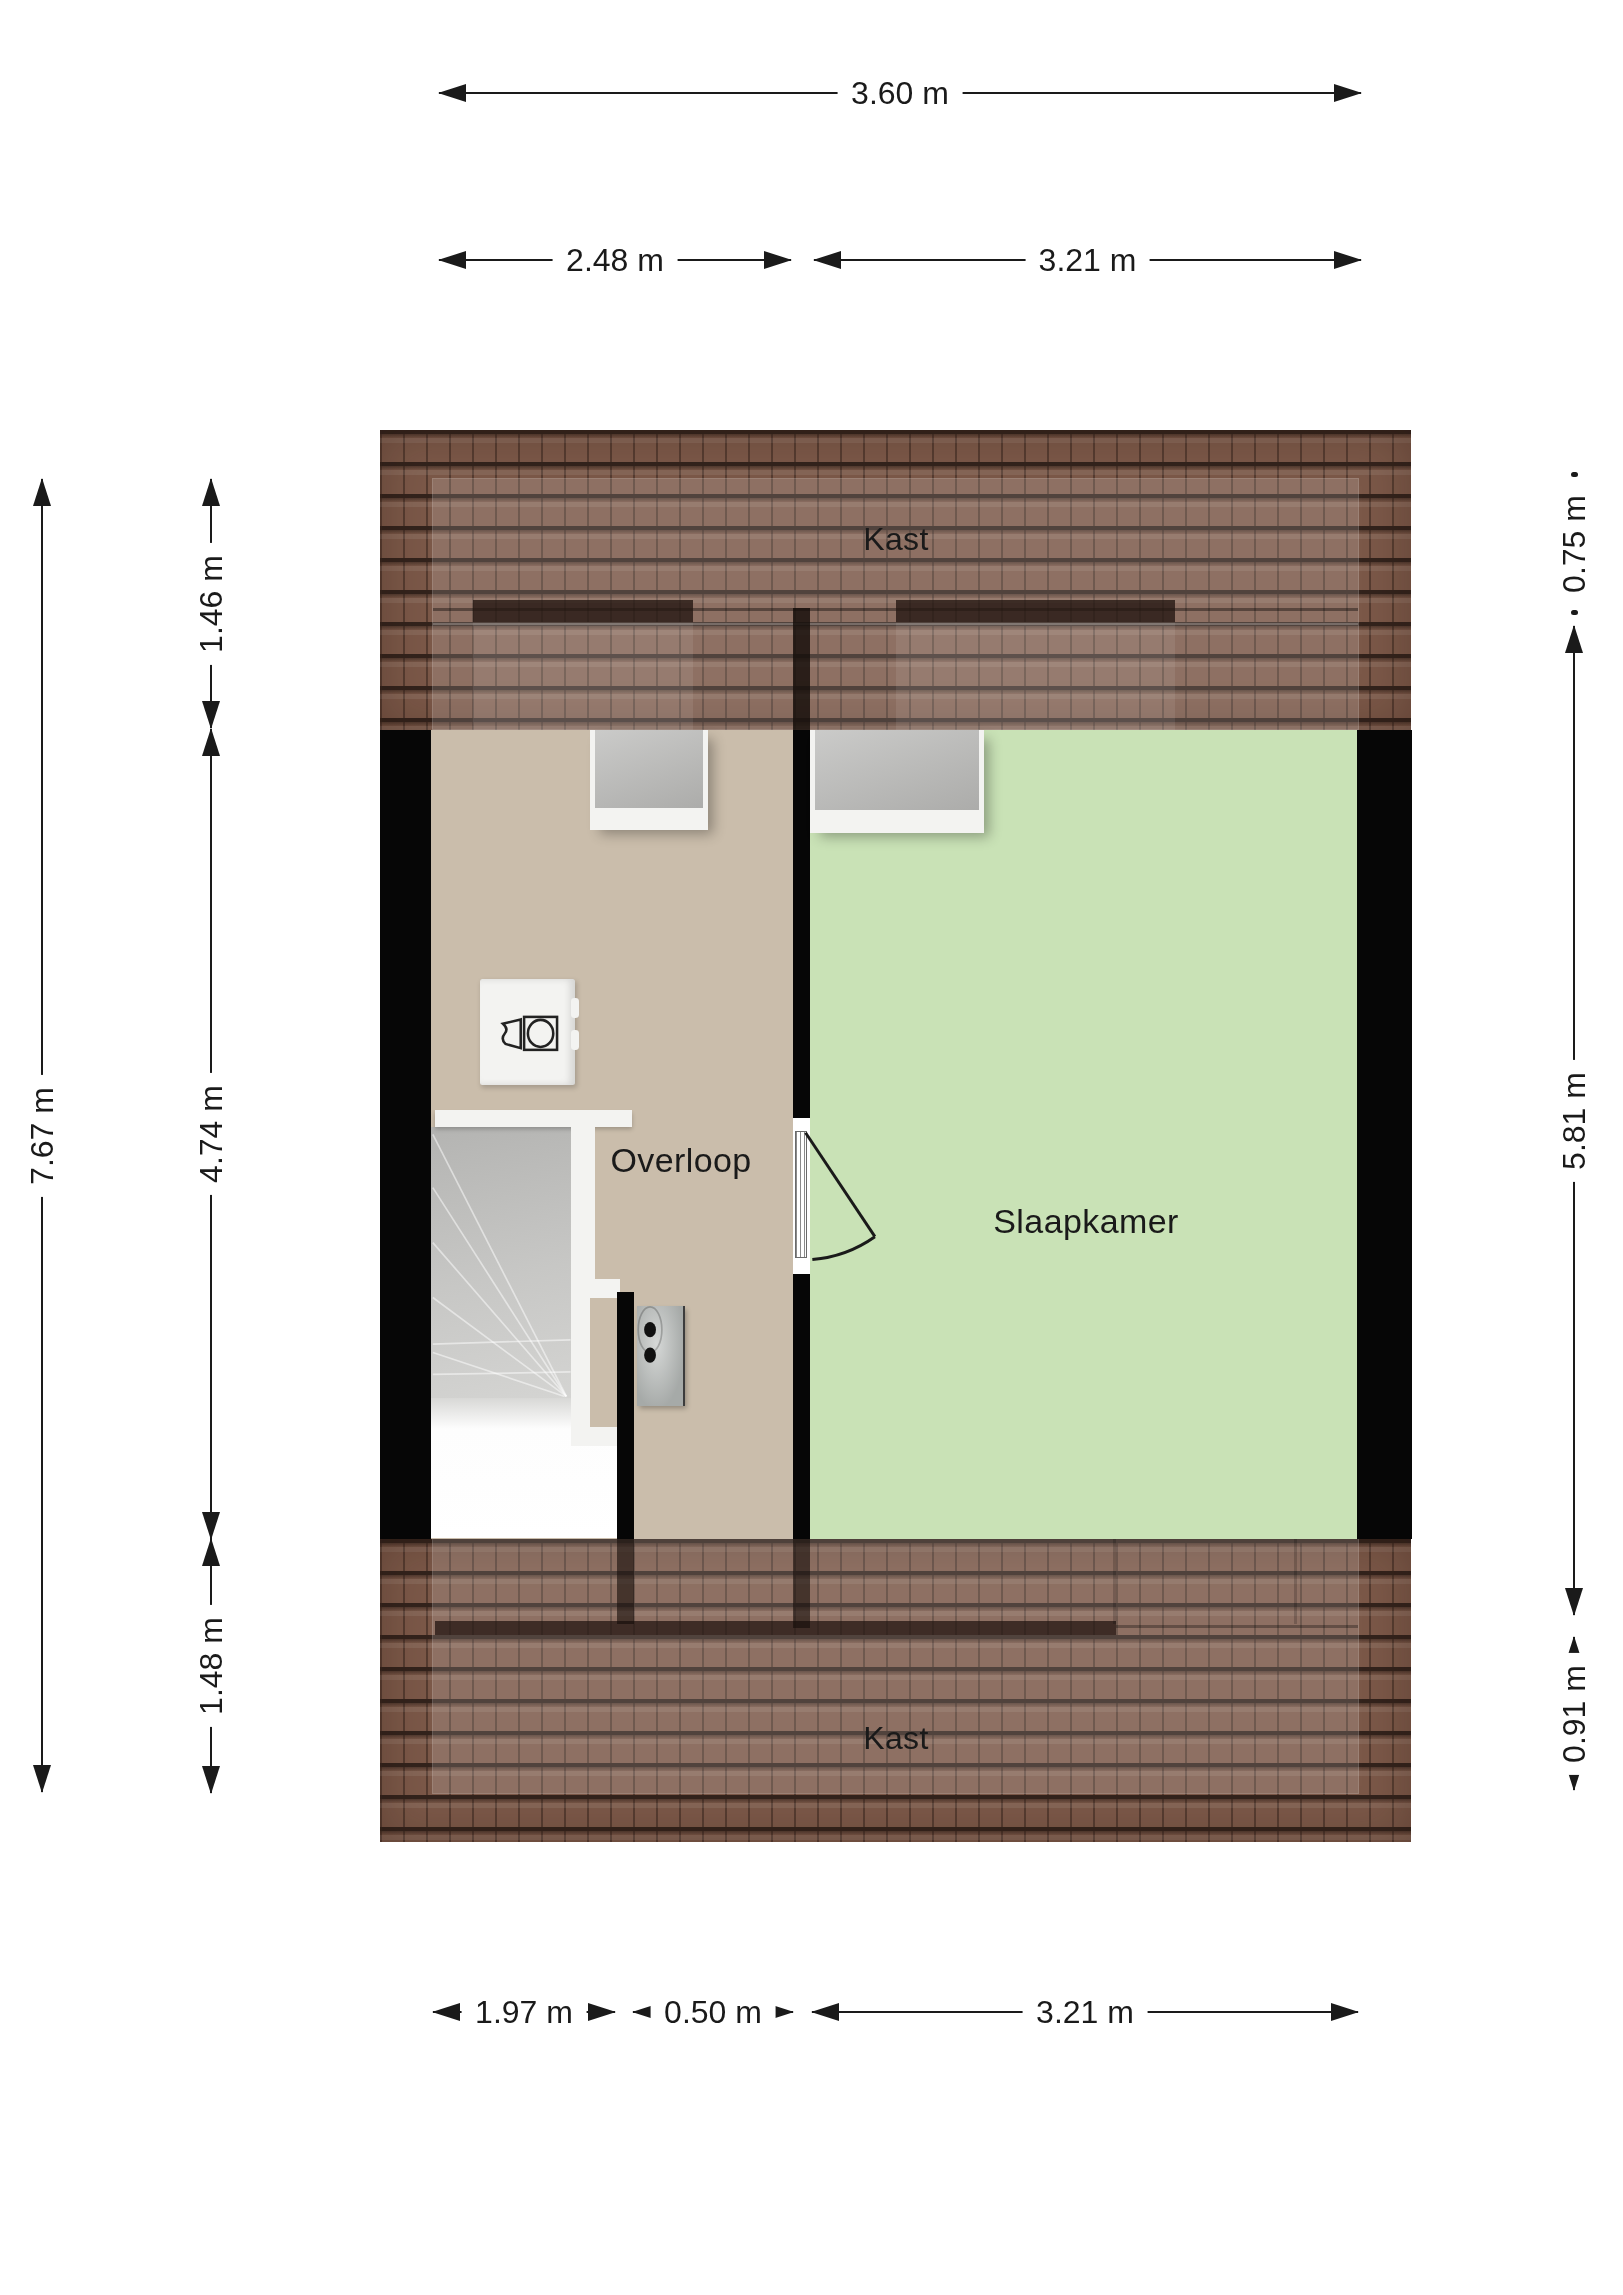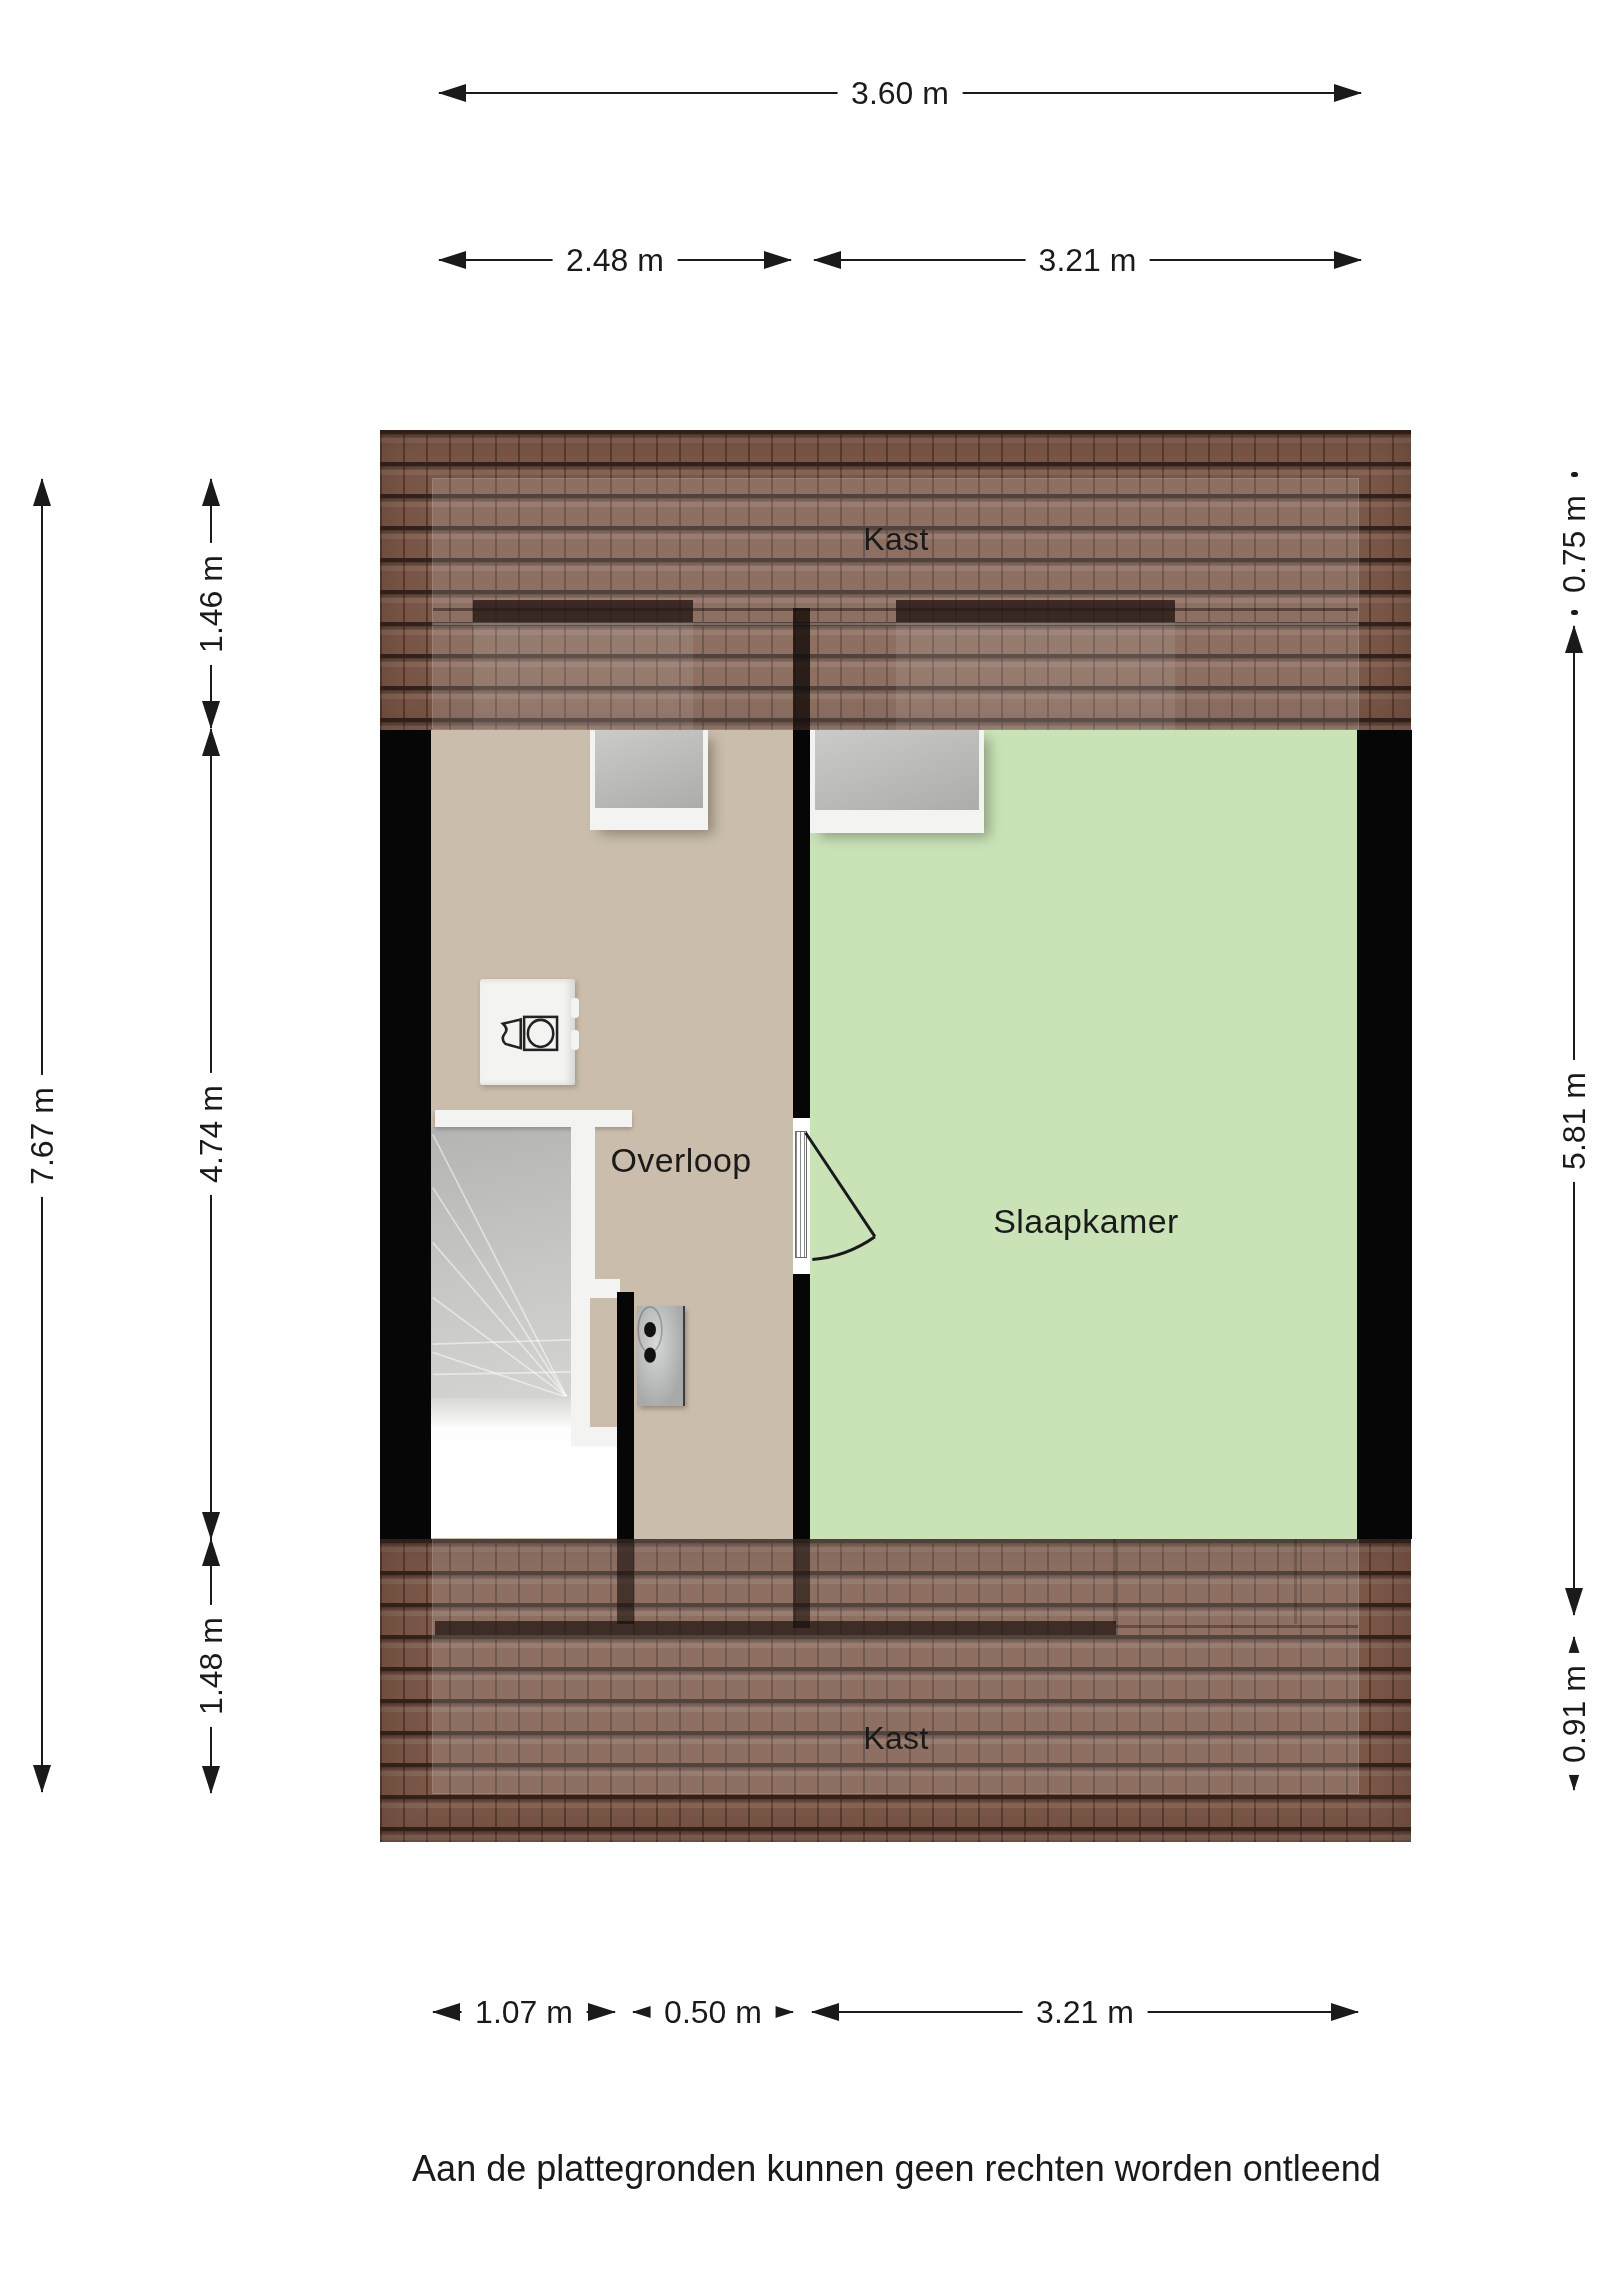--- a/index.html
+++ b/index.html
@@ -186,21 +186,21 @@
     <div class="hline"></div>
       <div class="ah left"></div>
       <div class="ah right"></div>
     <span class="dlabel">3.21 m</span>
   </div>
 
   <div class="dimh" style="left:433px;top:2012px;width:182px;">
     <div class="hline"></div>
       <div class="ah left"></div>
       <div class="ah right"></div>
-    <span class="dlabel">1.07 m</span>
+    <span class="dlabel">1.97 m</span>
   </div>
   <div class="dimh" style="left:633px;top:2012px;width:160px;">
     <div class="hline"></div>
       <div class="ah left"></div>
       <div class="ah right"></div>
     <span class="dlabel">0.50 m</span>
   </div>
   <div class="dimh" style="left:812px;top:2012px;width:546px;">
     <div class="hline"></div>
       <div class="ah left"></div>
@@ -245,17 +245,16 @@
     <span class="dlabel vert">5.81 m</span>
   </div>
   <div class="dimv" style="left:1574px;top:1637px;height:153px;">
     <div class="vline"></div>
       <div class="ah up"></div>
       <div class="ah down"></div>
     <span class="dlabel vert">0.91 m</span>
   </div>
 
   <div class="footer">
-    <div>Aan de plattegronden kunnen geen rechten worden ontleend</div>
   </div>
 
 </div>
 
 
 </body></html>

